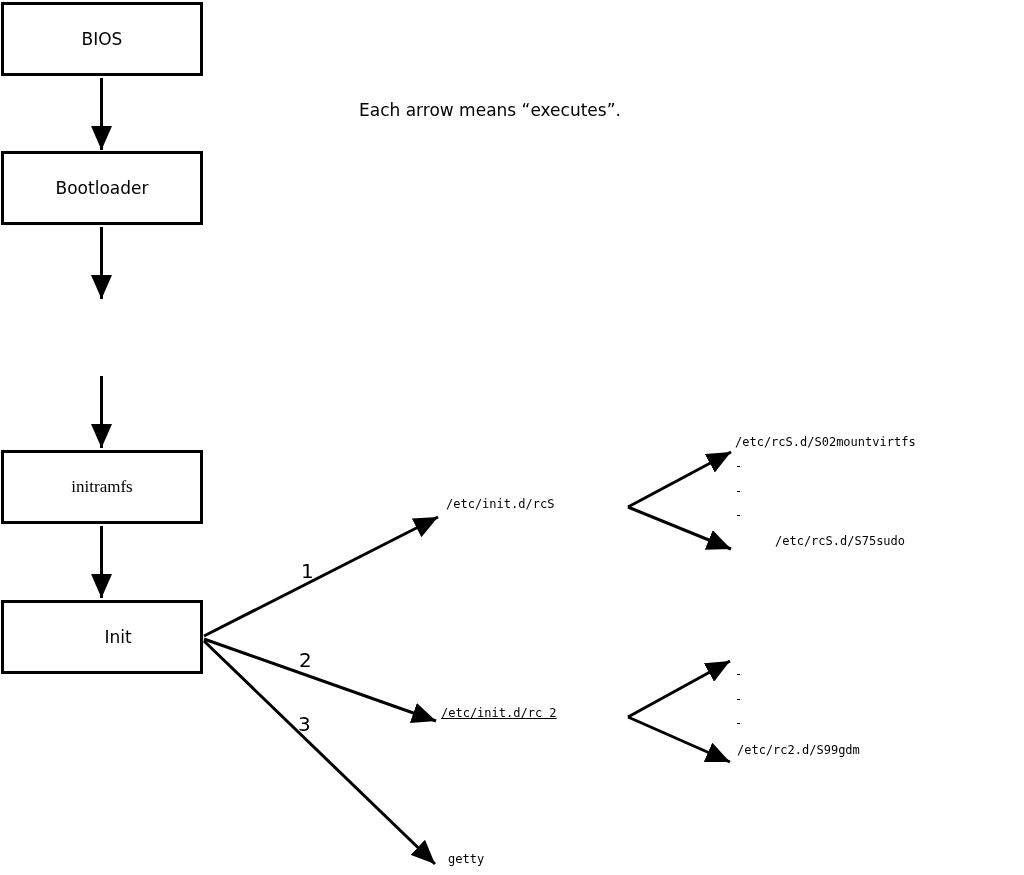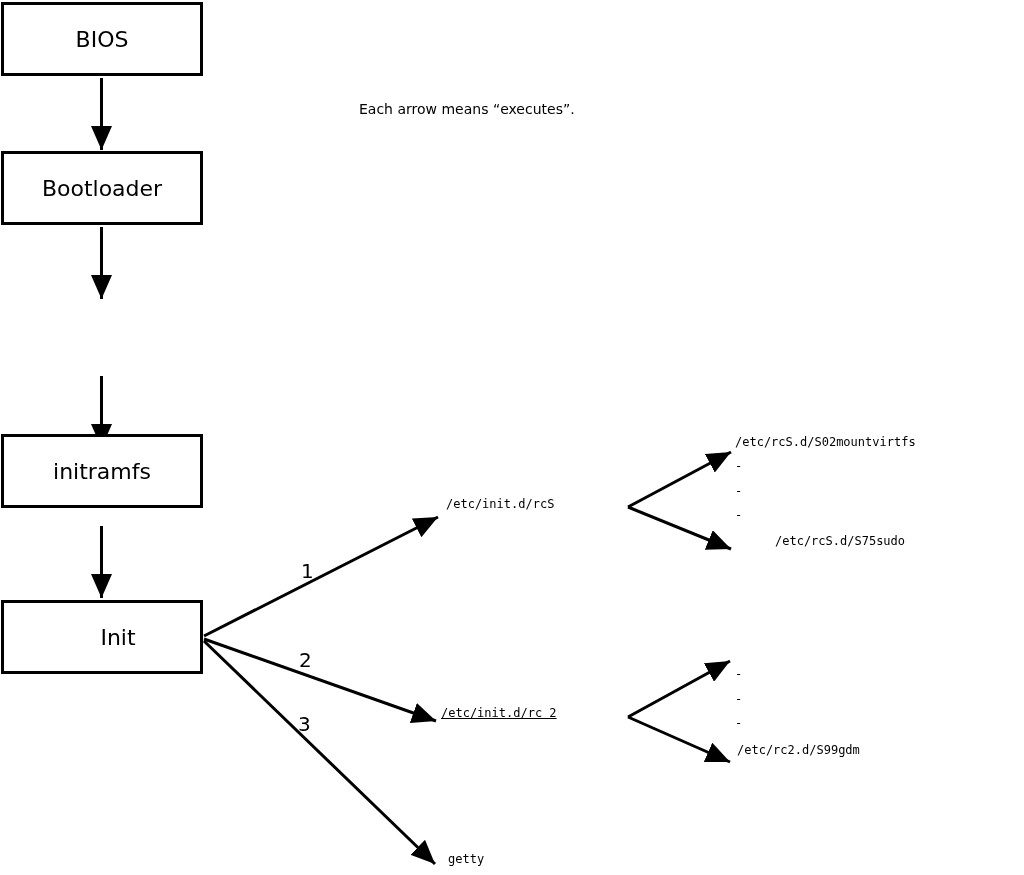--- a/index.html
+++ b/index.html
@@ -27,39 +27,39 @@
     position: absolute;
     left: 1px;
     width: 202px;
     height: 74px;
     border: 3px solid #000000;
     box-sizing: border-box;
     background: #ffffff;
     display: flex;
     align-items: center;
     justify-content: center;
-    font-size: 22px;
+    font-size: 17px;
   }
   .mono {
     position: absolute;
     font-family: "DejaVu Sans Mono", monospace;
     font-size: 12px;
     line-height: 1;
     white-space: pre;
   }
   .numlabel {
     position: absolute;
     font-size: 20px;
     line-height: 1;
   }
   .note {
     position: absolute;
     left: 359px;
     top: 102px;
-    font-size: 14px;
+    font-size: 17px;
     line-height: 1;
     white-space: pre;
   }
 </style>
 </head>
 <body>
 
 <div id="canvas">
 
   <svg id="arrow-layer" viewBox="0 0 1024 875" xmlns="http://www.w3.org/2000/svg">
@@ -84,21 +84,21 @@
   </svg>
 
   <div class="note">Each arrow means “executes”.</div>
 
   <div class="flowbox" style="top:2px;">
     <span>BIOS</span>
   </div>
   <div class="flowbox" style="top:151px;">
     <span>Bootloader</span>
   </div>
-  <div class="flowbox" style="top:434px;">
+  <div class="flowbox" style="top:450px;font-family:Liberation Serif, serif;">
     <span>initramfs</span>
   </div>
   <div class="flowbox" style="top:600px;padding-left:32px;">
     <span>Init</span>
   </div>
 
   <div class="numlabel" style="left:301px; top:561px;">1</div>
   <div class="numlabel" style="left:299px; top:650px;">2</div>
   <div class="numlabel" style="left:298px; top:714px;">3</div>
 

